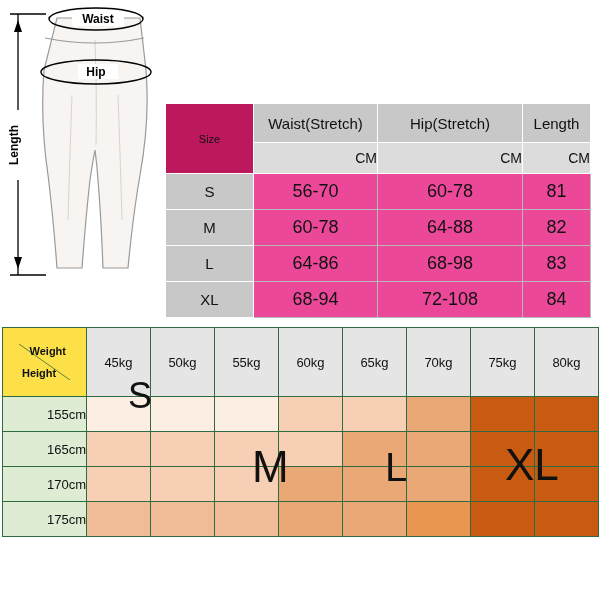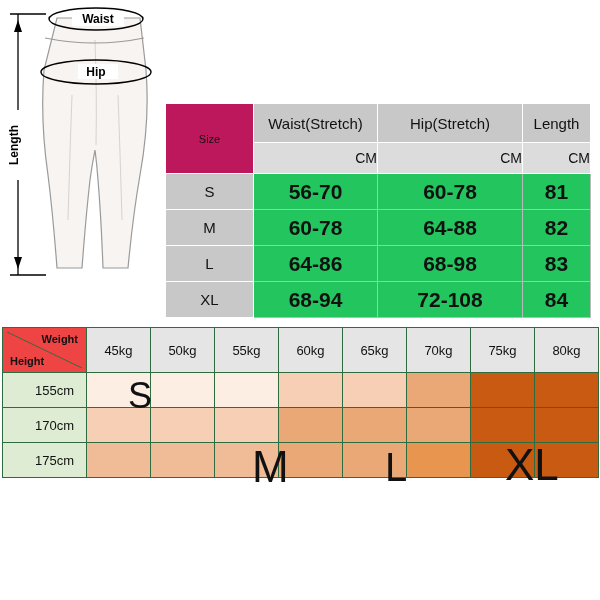--- a/index.html
+++ b/index.html
@@ -64,26 +64,25 @@
     height: 30px;
     text-align: right;
   }
   #size-table .sizecell {
     background: #c8c8c8;
     color: #111;
     font-size: 15px;
     height: 35px;
   }
   #size-table .val {
-    background: #22c55e;
-    color: #111;
-    font-size: 21px;
+    background: #ec4899;
+    color: #111;
+    font-size: 18px;
     height: 35px;
     border: 1px solid #b9b9b9;
-    font-weight: bold;
   }
   #size-table .sizecell-span {
     background: #be185d;
     font-size: 11px;
   }
 
   
   #matrix {
     position: absolute;
     left: 2px;
@@ -94,38 +93,38 @@
     font-size: 13px;
   }
   #matrix td {
     border: 1px solid #2e6b3f;
     text-align: center;
     vertical-align: middle;
     padding: 0;
     height: 34px;
   }
   #matrix td.corner {
-    background: #ef4444;
+    background: #fde047;
     width: 84px;
     height: 36px;
     position: relative;
-    padding: 4px;
+    padding: 16px;
   }
   #matrix td.whead {
     background: #e5e5e5;
     color: #111;
     font-size: 13px;
     height: 36px;
   }
   #matrix td.hhead {
     background: #ddecd2;
     color: #111;
     font-size: 13px;
     text-align: right;
-    padding-right: 12px;
+    padding-right: 0;
   }
   .corner-inner {
     position: relative;
     width: 100%;
     height: 100%;
   }
   .corner-inner .diag {
     position: absolute;
     left: 0; top: 0;
     width: 100%; height: 100%;
@@ -294,20 +293,31 @@
       <td class="c1"></td>
       <td class="c1"></td>
       <td class="c1"></td>
       <td class="c3"></td>
       <td class="c3"></td>
       <td class="c5"></td>
       <td class="c7"></td>
       <td class="c7"></td>
     </tr>
     <tr>
+      <td class="hhead">165cm</td>
+      <td class="c3"></td>
+      <td class="c3"></td>
+      <td class="c3"></td>
+      <td class="c3"></td>
+      <td class="c5"></td>
+      <td class="c5"></td>
+      <td class="c7"></td>
+      <td class="c7"></td>
+    </tr>
+    <tr>
       <td class="hhead">170cm</td>
       <td class="c3"></td>
       <td class="c3"></td>
       <td class="c3"></td>
       <td class="c5"></td>
       <td class="c5"></td>
       <td class="c5"></td>
       <td class="c7"></td>
       <td class="c7"></td>
     </tr>

